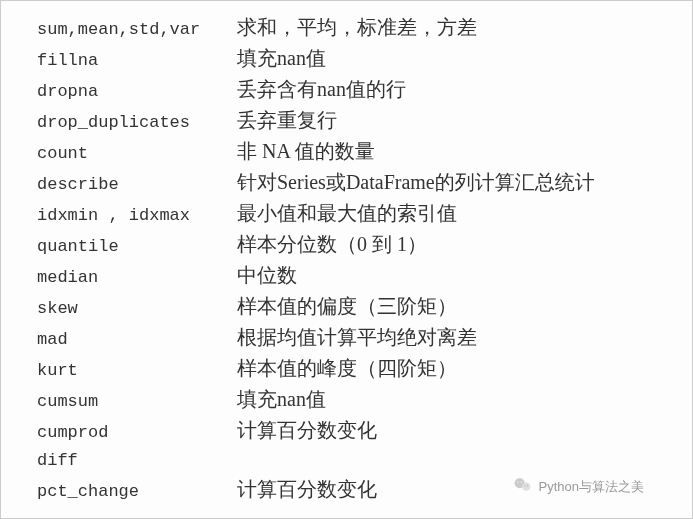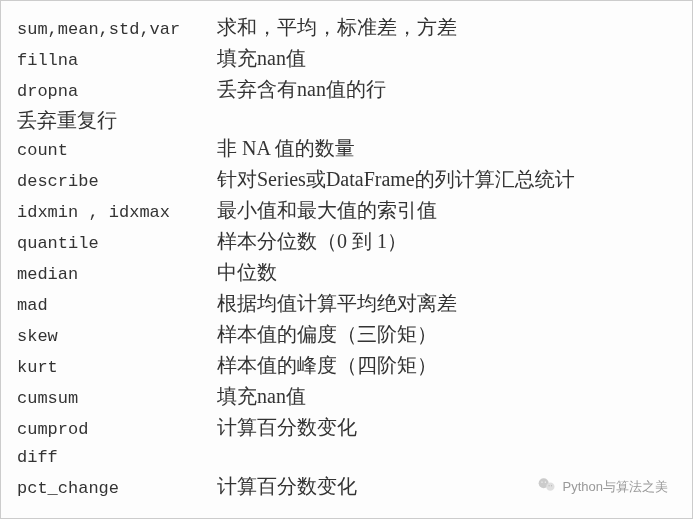--- a/index.html
+++ b/index.html
@@ -16,36 +16,37 @@
       border: 1px solid #ccc;
       padding: 12px 16px 8px 16px;
       position: relative;
     }
     .row {
       display: flex;
       align-items: baseline;
       line-height: 28px;
       font-size: 17px;
       color: #333;
+      margin-left: 20px;
     }
     .func {
       width: 200px;
       flex-shrink: 0;
       font-family: "Courier New", monospace;
       letter-spacing: 0px;
       color: #333;
     }
     .desc {
       font-family: "SimSun", "宋体", serif;
       color: #333;
       font-size: 20px;
     }
     .watermark {
       position: absolute;
-      right: 24px;
+      right: 48px;
       bottom: 20px;
       display: flex;
       align-items: center;
       gap: 6px;
       color: #888;
       font-family: "Microsoft YaHei", sans-serif;
       font-size: 13px;
       opacity: 0.85;
       pointer-events: none;
     }
@@ -66,20 +67,21 @@
   </div>
   <div class="row">
     <span class="func">fillna</span>
     <span class="desc">填充nan值</span>
   </div>
   <div class="row">
     <span class="func">dropna</span>
     <span class="desc">丢弃含有nan值的行</span>
   </div>
   <div class="row">
+    <span class="func">drop_duplicates</span>
     <span class="desc">丢弃重复行</span>
   </div>
   <div class="row">
     <span class="func">count</span>
     <span class="desc">非 NA 值的数量</span>
   </div>
   <div class="row">
     <span class="func">describe</span>
     <span class="desc">针对Series或DataFrame的列计算汇总统计</span>
   </div>
@@ -89,26 +91,26 @@
   </div>
   <div class="row">
     <span class="func">quantile</span>
     <span class="desc">样本分位数（0 到 1）</span>
   </div>
   <div class="row">
     <span class="func">median</span>
     <span class="desc">中位数</span>
   </div>
   <div class="row">
+    <span class="func">skew</span>
+    <span class="desc">样本值的偏度（三阶矩）</span>
+  </div>
+  <div class="row">
     <span class="func">mad</span>
     <span class="desc">根据均值计算平均绝对离差</span>
-  </div>
-  <div class="row">
-    <span class="func">skew</span>
-    <span class="desc">样本值的偏度（三阶矩）</span>
   </div>
   <div class="row">
     <span class="func">kurt</span>
     <span class="desc">样本值的峰度（四阶矩）</span>
   </div>
   <div class="row">
     <span class="func">cumsum</span>
     <span class="desc">填充nan值</span>
   </div>
   <div class="row">

